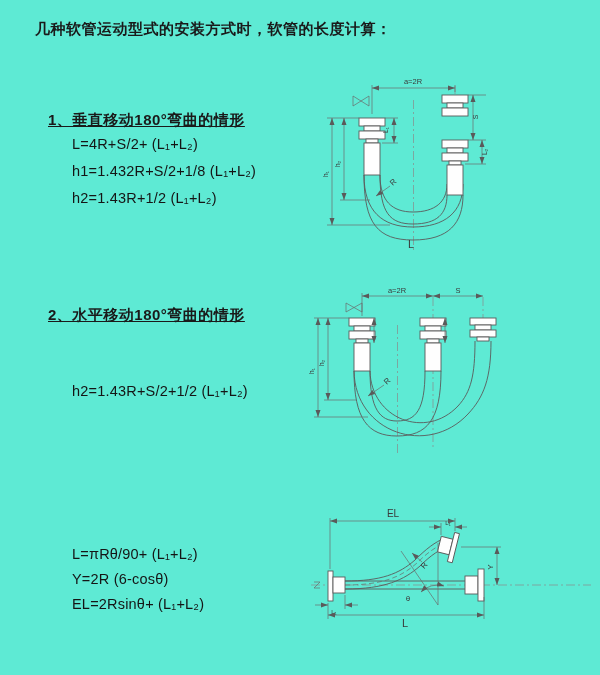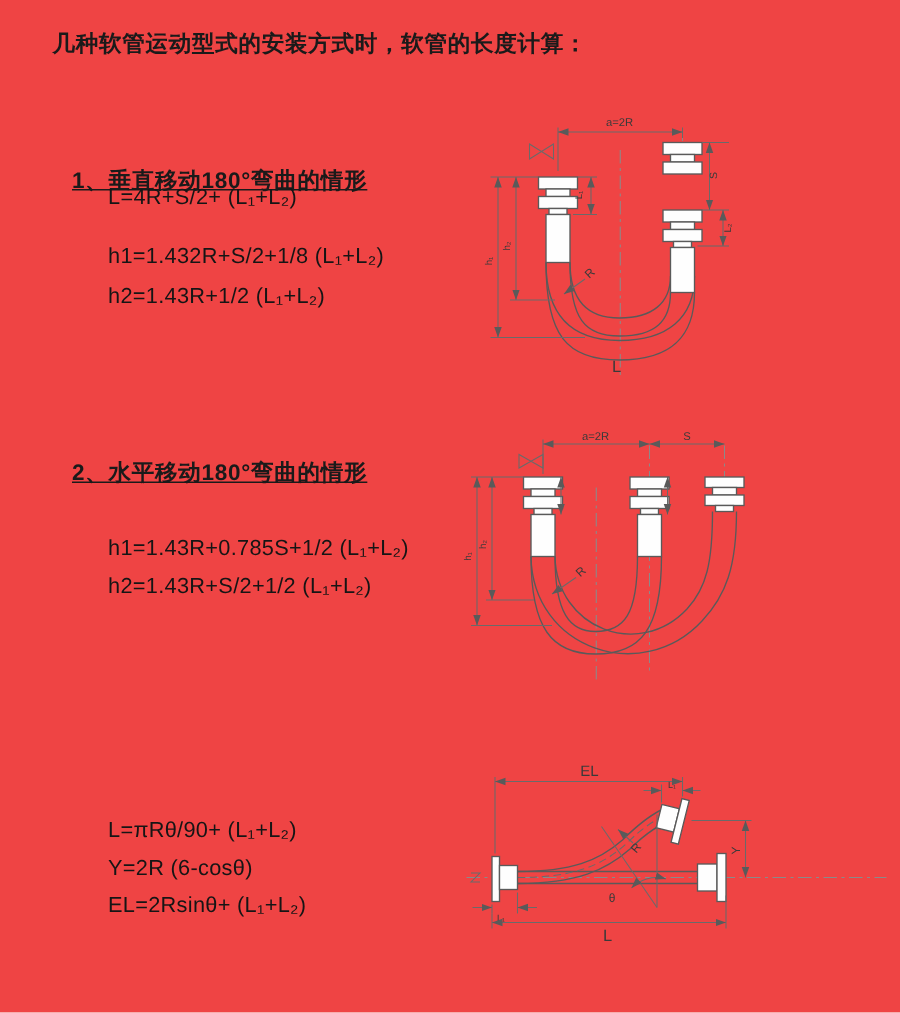--- a/index.html
+++ b/index.html
@@ -1,17 +1,17 @@
 <!DOCTYPE html>
 <html><head>
 <meta charset="utf-8">
 <style>
   html,body{margin:0;padding:0;background:#ffffff;}
   .page{
-    position:relative;width:600px;height:675px;background:#ef4444;
+    position:relative;width:600px;height:675px;background:#5eead4;
     font-family:"Liberation Sans","DejaVu Sans",sans-serif;color:#1c1c1c;overflow:hidden;
   }
   .title{
     position:absolute;left:35px;top:20px;font-size:15px;font-weight:700;letter-spacing:.5px;color:#1a1a1a;
   }
   .sec-heading{
     position:absolute;left:48px;font-size:15px;font-weight:700;letter-spacing:.5px;color:#1a1a1a;white-space:nowrap;text-decoration:underline;
   }
   .formula{
     position:absolute;left:72px;font-size:14.5px;font-weight:500;letter-spacing:.2px;color:#151515;white-space:nowrap;
@@ -25,26 +25,25 @@
   .fit{stroke:#5a5a5a;stroke-width:.9;fill:#fefefe;}
 </style>
 </head>
 <body>
 
 <div class="page">
 
   <div class="title">几种软管运动型式的安装方式时，软管的长度计算：</div>
 
   <div class="sec-heading" style="top:111px">1、垂直移动180°弯曲的情形</div>
-  <div class="formula" style="top:124px">L=4R+S/2+ (L₁+L₂)</div>
+  <div class="formula" style="top:136px">L=4R+S/2+ (L₁+L₂)</div>
   <div class="formula" style="top:163px">h1=1.432R+S/2+1/8 (L₁+L₂)</div>
   <div class="formula" style="top:190px">h2=1.43R+1/2 (L₁+L₂)</div>
 
   <div class="sec-heading" style="top:306px">2、水平移动180°弯曲的情形</div>
-  <div class="formula" style="top:358px">h1=1.43R+0.785S+1/2 (L₁+L₂)</div>
   <div class="formula" style="top:383px">h2=1.43R+S/2+1/2 (L₁+L₂)</div>
 
   <div class="formula" style="top:546px">L=πRθ/90+ (L₁+L₂)</div>
   <div class="formula" style="top:571px">Y=2R (6-cosθ)</div>
   <div class="formula" style="top:596px">EL=2Rsinθ+ (L₁+L₂)</div>
 
   <svg class="diagram" style="left:310px;top:72px" width="280" height="190" viewBox="0 0 280 190">
     <defs>
       <pattern id="d1-braid" width="4.5" height="4.5" patternUnits="userSpaceOnUse">
         <path d="M0,4.5 L4.5,0 M0,0 L4.5,4.5" stroke="#8f8f8f" stroke-width="0.55"></path>

